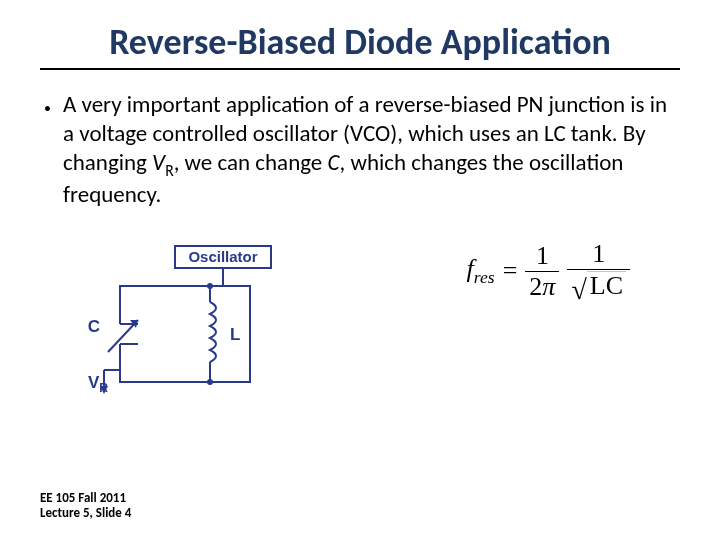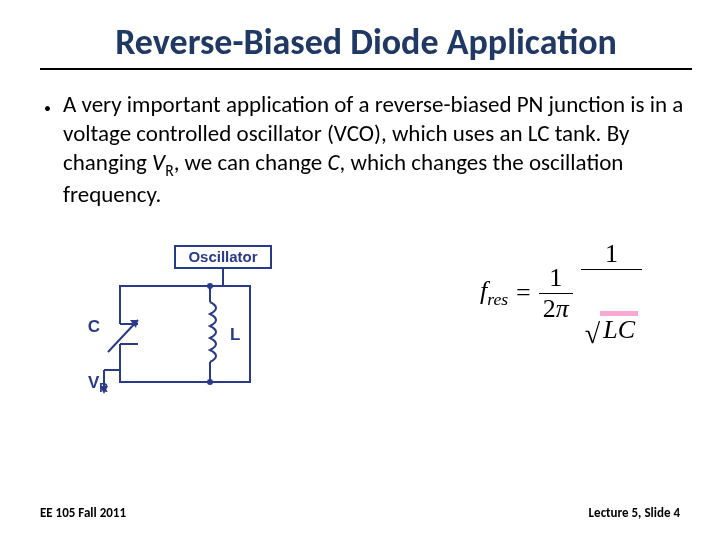--- a/index.html
+++ b/index.html
@@ -7,21 +7,21 @@
     width: 720px;
     height: 540px;
     background: #fff;
     font-family: Calibri, "Segoe UI", Arial, sans-serif;
     position: relative;
     overflow: hidden;
   }
   .slide {
     width: 100%;
     height: 100%;
-    padding: 20px 28px 0 40px;
+    padding: 20px 40px 0 40px;
     position: relative;
   }
   .title {
     color: #1f3864;
     font-size: 36px;
     font-weight: 700;
     text-align: center;
     padding-bottom: 4px;
     border-bottom: 2px solid #000;
     margin-bottom: 20px;
@@ -79,35 +79,34 @@
     align-items: flex-end;
   }
   .sqrt-sign {
     font-style: normal;
     font-size: 28px;
     line-height: 0.8;
     position: relative;
     top: 2px;
   }
   .sqrt-body {
-    border-top: 5px solid #f9a8d4;
+    border-top: 1px solid #f9a8d4;
     padding: 0 3px;
-    font-style: italic;
-    margin-top: 40px;
   }
   .footer {
     position: absolute;
     bottom: 20px;
     left: 40px;
     right: 40px;
     display: flex;
     justify-content: space-between;
     font-size: 13px;
     font-weight: 700;
     color: #000;
+    flex-direction: column;
   }
   
   .circuit text {
     font-family: Arial, sans-serif;
     font-weight: 700;
     fill: #293a8a;
   }
 </style>
 </head>
 <body>

